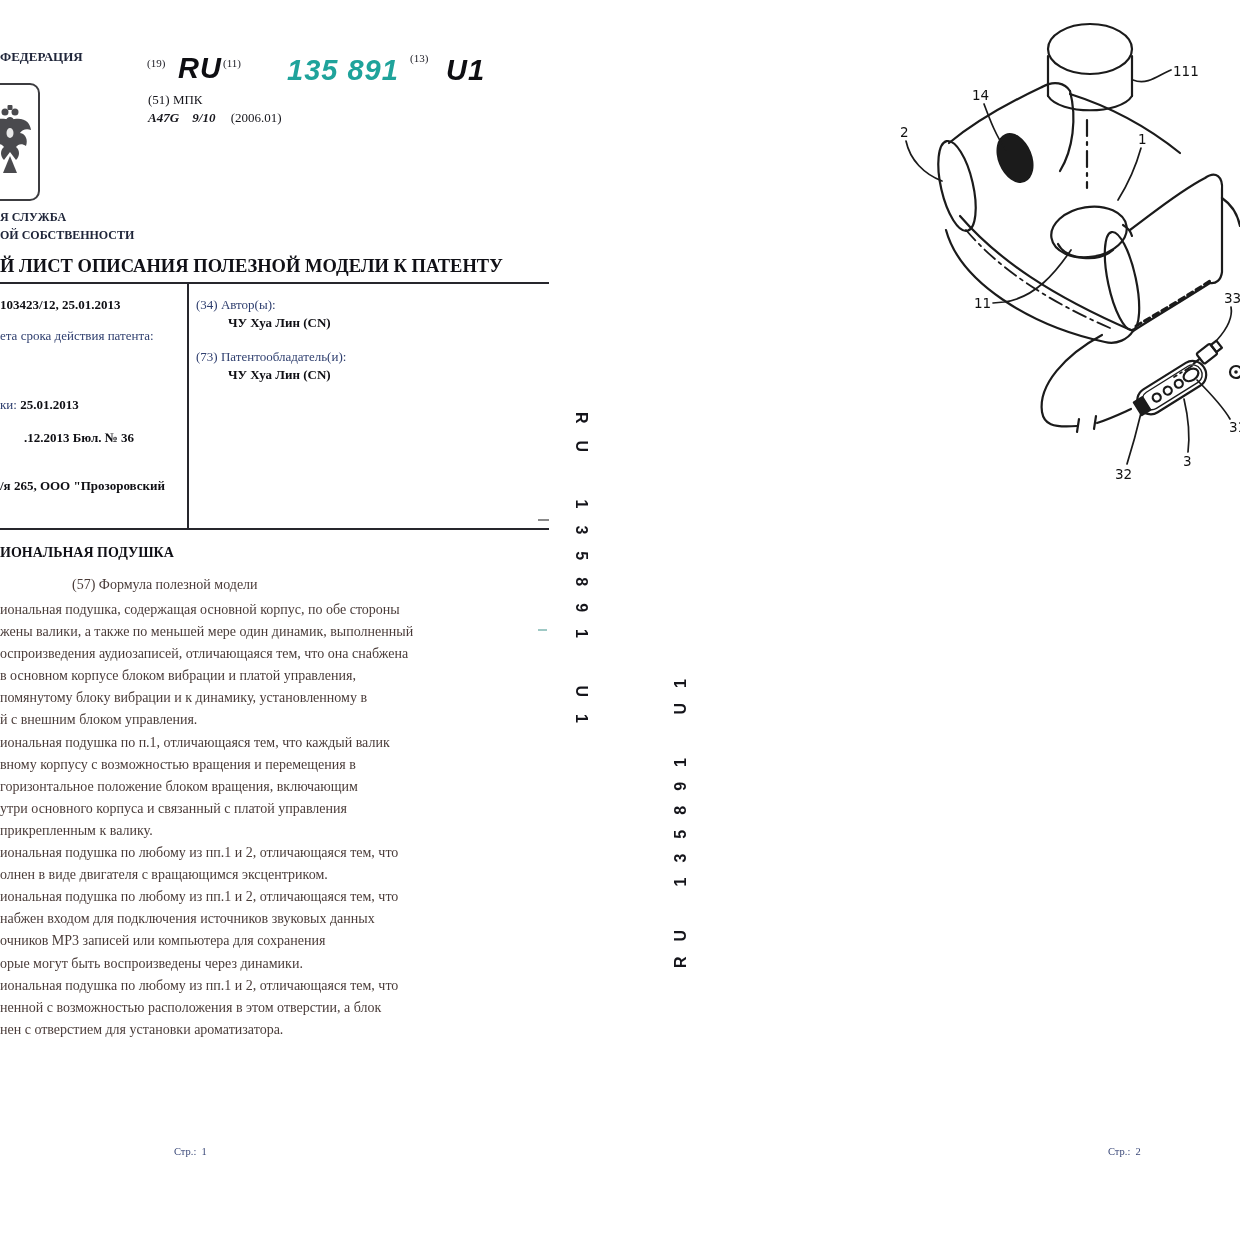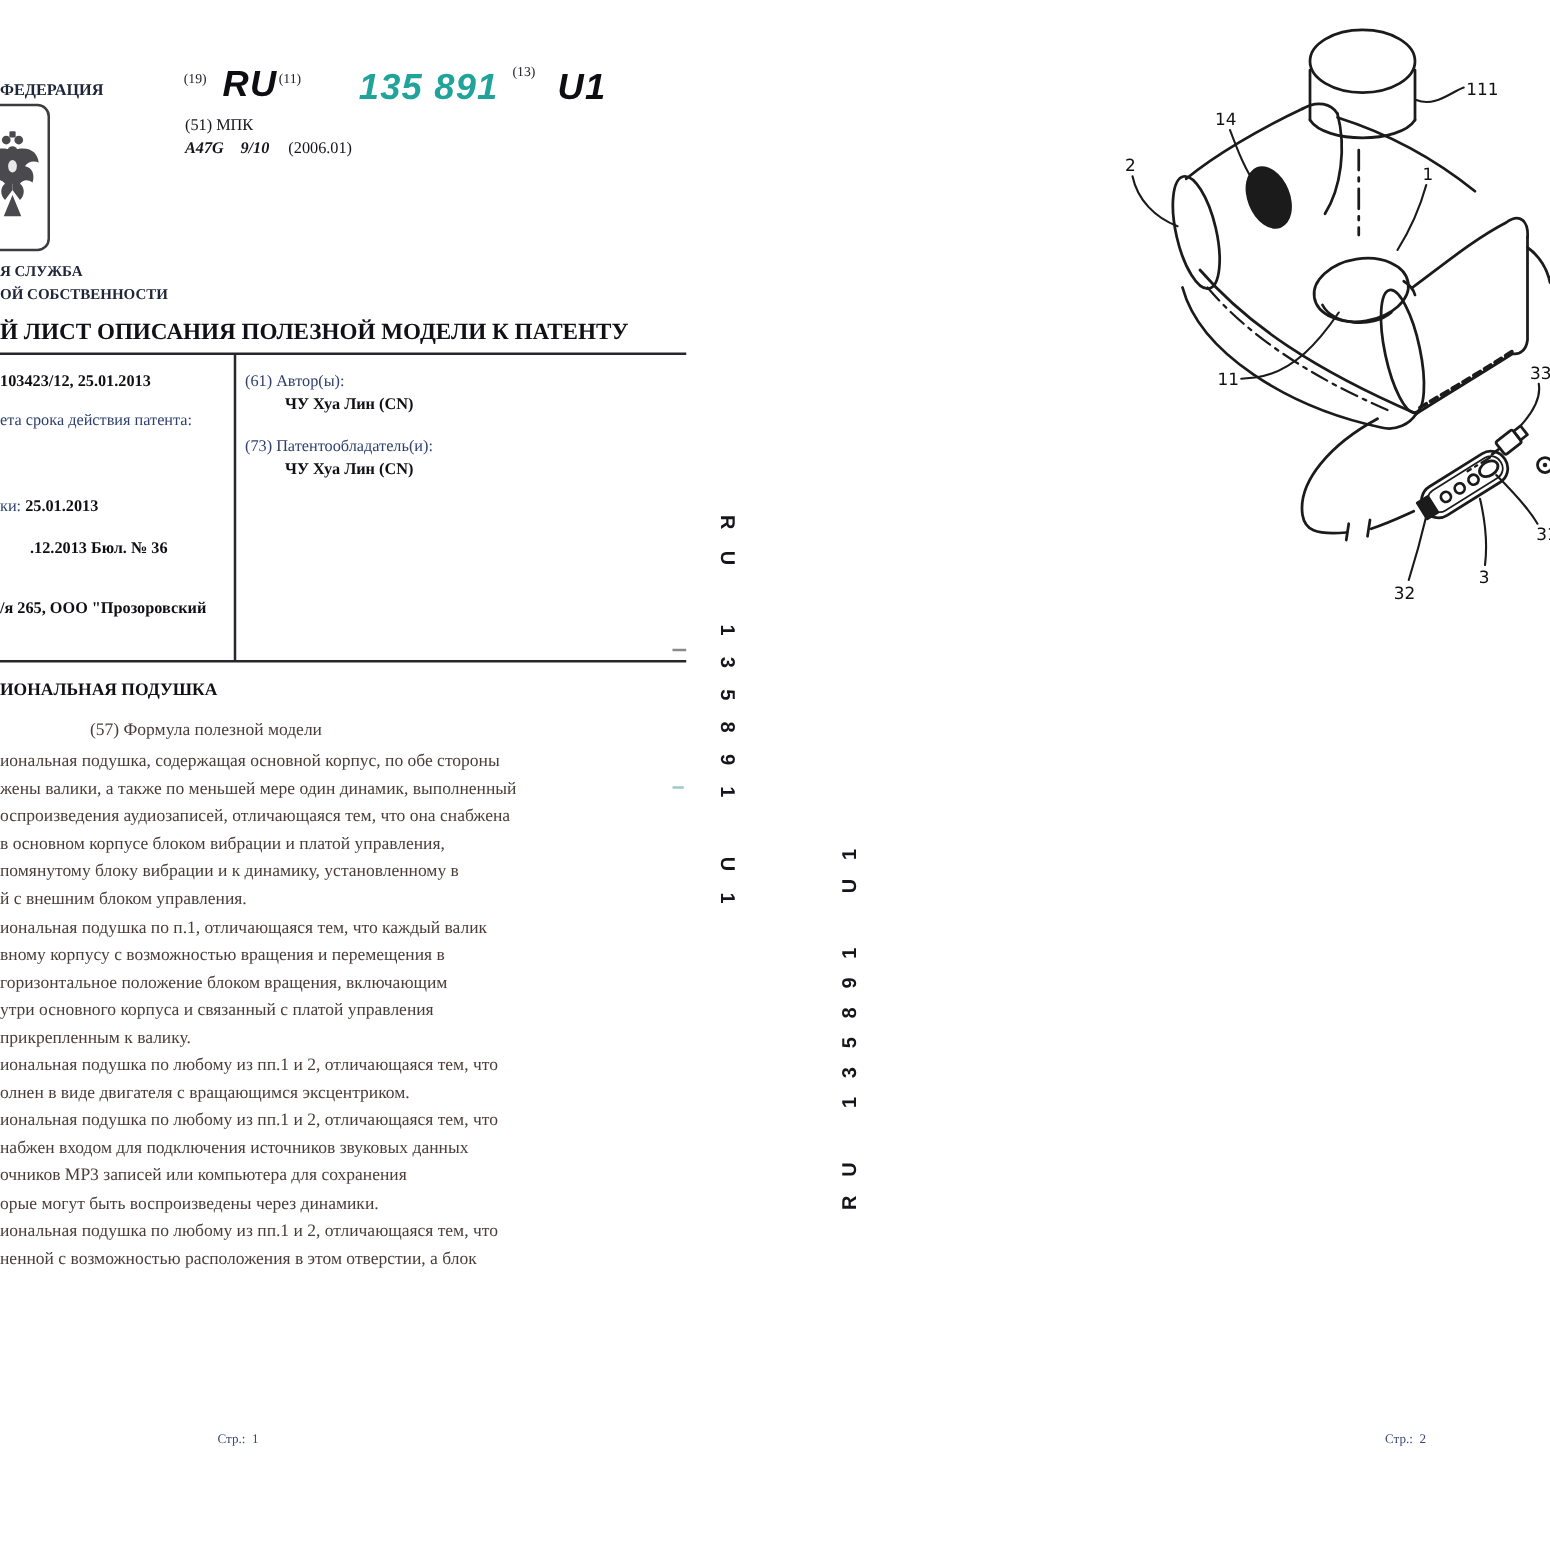--- a/index.html
+++ b/index.html
@@ -18,21 +18,21 @@
          font-weight:bold;font-size:16px;color:#15151b;}
   .claims-line{height:22.1px;line-height:22.1px;font-size:14px;white-space:nowrap;}
   .footer{font-size:10.5px;color:#3a4878;white-space:pre;}
   .fig-label{font-family:"DejaVu Sans","Liberation Sans",sans-serif;font-size:13.5px;fill:#111;}
 </style>
 </head>
 <body>
 
 <div id="screen">
 
-  <div class="abs b serif" style="left:0px;top:49px;font-size:13px;color:#20263a;margin-top:15px;">ФЕДЕРАЦИЯ</div>
+  <div class="abs b serif" style="left:0px;top:49px;font-size:13px;color:#20263a;">ФЕДЕРАЦИЯ</div>
 
   <div class="abs" style="left:-60px;top:83px;width:96px;height:114px;border:2px solid #3c3c40;border-radius:10px;"></div>
   <svg class="abs" style="left:-14px;top:100px;" width="48" height="80" viewBox="0 0 48 80">
     <g fill="#4a4a4e">
       <circle cx="19" cy="12" r="3.5"></circle>
         <circle cx="29" cy="12" r="3.5"></circle>
       <rect x="21.5" y="5" width="5" height="5" rx="1"></rect>
       <ellipse cx="24" cy="32" rx="7" ry="15"></ellipse>
       <path d="M24,20 C10,16 4,22 3,30 C8,28 12,30 14,33 C8,34 6,40 8,46 C12,43 16,44 18,47 C14,50 14,56 18,60 L24,52 Z"></path>
       <path d="M24,20 C38,16 44,22 45,30 C40,28 36,30 34,33 C40,34 42,40 40,46 C36,43 32,44 30,47 C34,50 34,56 30,60 L24,52 Z"></path>
@@ -65,21 +65,21 @@
   <div class="rule" style="left:0;top:528px;width:549px;height:1.6px;"></div>
 
   <div class="abs b serif" style="left:0px;top:297px;font-size:13px;color:#0f0f14;">103423/12, 25.01.2013</div>
   <div class="abs serif navy" style="left:0px;top:328px;font-size:13px;">ета срока действия патента:</div>
   <div class="abs serif" style="left:0px;top:397px;font-size:13px;">
     <span class="navy">ки: </span><span class="b" style="color:#0f0f14;">25.01.2013</span>
   </div>
   <div class="abs b serif" style="left:0px;top:430px;font-size:13px;color:#0f0f14;padding-left:24px;">.12.2013 Бюл. № 36</div>
   <div class="abs b serif" style="left:0px;top:478px;font-size:13px;color:#0f0f14;">/я 265, ООО "Прозоровский</div>
 
-  <div class="abs serif navy" style="left:196px;top:297px;font-size:13px;">(61) Автор(ы):</div>
+  <div class="abs serif navy" style="left:196px;top:297px;font-size:13px;">(34) Автор(ы):</div>
   <div class="abs b serif" style="left:228px;top:315px;font-size:13px;color:#0f0f14;">ЧУ Хуа Лин (CN)</div>
   <div class="abs serif navy" style="left:196px;top:349px;font-size:13px;">(73) Патентообладатель(и):</div>
   <div class="abs b serif" style="left:228px;top:367px;font-size:13px;color:#0f0f14;">ЧУ Хуа Лин (CN)</div>
 
   <div class="abs b serif" style="left:0px;top:545px;font-size:14px;color:#101016;">ИОНАЛЬНАЯ ПОДУШКА</div>
   <div class="abs serif claims-col" style="left:72px;top:577px;font-size:14px;">(57) Формула полезной модели</div>
   <div class="abs serif claims-col" style="left:0px;top:599px;width:560px;">
       <div class="claims-line">иональная подушка, содержащая основной корпус, по обе стороны</div>
       <div class="claims-line">жены валики, а также по меньшей мере один динамик, выполненный</div>
       <div class="claims-line">оспроизведения аудиозаписей, отличающаяся тем, что она снабжена</div>
@@ -92,20 +92,21 @@
       <div class="claims-line">утри основного корпуса и связанный с платой управления</div>
       <div class="claims-line">прикрепленным к валику.</div>
       <div class="claims-line">иональная подушка по любому из пп.1 и 2, отличающаяся тем, что</div>
       <div class="claims-line">олнен в виде двигателя с вращающимся эксцентриком.</div>
       <div class="claims-line">иональная подушка по любому из пп.1 и 2, отличающаяся тем, что</div>
       <div class="claims-line">набжен входом для подключения источников звуковых данных</div>
       <div class="claims-line">очников МР3 записей или компьютера для сохранения</div>
       <div class="claims-line">орые могут быть воспроизведены через динамики.</div>
       <div class="claims-line">иональная подушка по любому из пп.1 и 2, отличающаяся тем, что</div>
       <div class="claims-line">ненной с возможностью расположения в этом отверстии, а блок</div>
+      <div class="claims-line">нен с отверстием для установки ароматизатора.</div>
     </div>
 
   <div class="vtext" style="left:590px;top:412px;width:340px;letter-spacing:17px;word-spacing:9px;
               transform:rotate(90deg);transform-origin:top left;">RU 135891 U1</div>
   <div class="abs" style="left:538px;top:519px;width:11px;height:2px;background:#8a8a8a;"></div>
   <div class="abs" style="left:538px;top:629px;width:9px;height:2px;background:#9fc9c5;"></div>
 
   <div class="abs footer serif" style="left:174px;top:1146px;">Стр.:  1</div>
 
   <div class="vtext" style="left:672px;top:968px;width:310px;letter-spacing:15px;word-spacing:9px;

